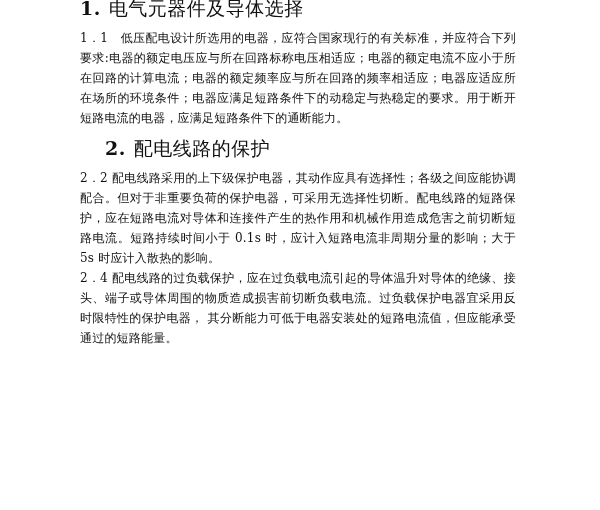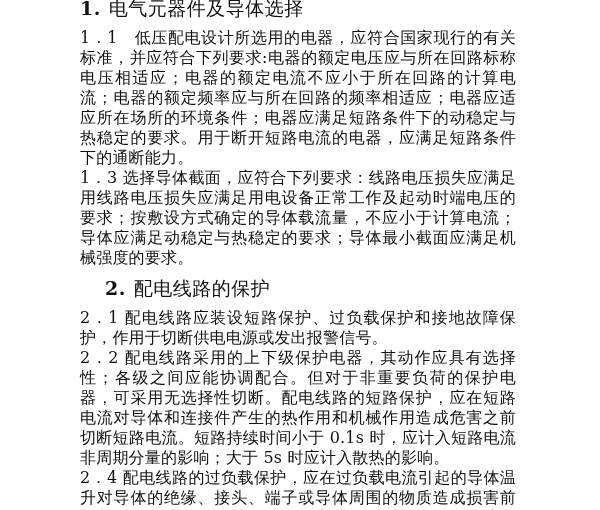--- a/index.html
+++ b/index.html
@@ -8,36 +8,34 @@
     position: absolute; left: 80px; top: 0; width: 436px;
     font-family: "DejaVu Serif", "Liberation Serif", serif;
     color: #111;
   }
   .h1 {
     font-size: 19px; line-height: 24px; height: 26px;
     margin: -4px 0 6px 0; white-space: nowrap; letter-spacing: 0.5px;
   }
   .h1 .num { font-weight: bold; margin-right: 8px; }
   .para {
-    font-size: 16px; line-height: 20px; margin: 0;
+    font-size: 12px; line-height: 20px; margin: 0;
     text-align: justify; text-align-last: left; letter-spacing: 0.2px;
   }
   .h1.s2 { margin-top: 8px; margin-bottom: 6px; margin-left: 25px; }
 </style>
 </head>
 <body>
 
 <div class="page">
 
   <div class="h1">
     <span class="num">1.</span><span>电气元器件及导体选择</span>
   </div>
   <p class="para">1．1　低压配电设计所选用的电器，应符合国家现行的有关标准，并应符合下列要求:电器的额定电压应与所在回路标称电压相适应；电器的额定电流不应小于所在回路的计算电流；电器的额定频率应与所在回路的频率相适应；电器应适应所在场所的环境条件；电器应满足短路条件下的动稳定与热稳定的要求。用于断开短路电流的电器，应满足短路条件下的通断能力。</p>
-  <p class="para">1．3 选择导体截面，应符合下列要求：线路电压损失应满足用线路电压损失应满足用电设备正常工作及起动时端电压的要求；按敷设方式确定的导体载流量，不应小于计算电流；导体应满足动稳定与热稳定的要求；导体最小截面应满足机械强度的要求。</p>
 
   <div class="h1 s2">
     <span class="num">2.</span><span>配电线路的保护</span>
   </div>
-  <p class="para">2．1 配电线路应装设短路保护、过负载保护和接地故障保护，作用于切断供电电源或发出报警信号。</p>
   <p class="para">2．2 配电线路采用的上下级保护电器，其动作应具有选择性；各级之间应能协调配合。但对于非重要负荷的保护电器，可采用无选择性切断。配电线路的短路保护，应在短路电流对导体和连接件产生的热作用和机械作用造成危害之前切断短路电流。短路持续时间小于 0.1s 时，应计入短路电流非周期分量的影响；大于 5s 时应计入散热的影响。</p>
   <p class="para">2．4 配电线路的过负载保护，应在过负载电流引起的导体温升对导体的绝缘、接头、端子或导体周围的物质造成损害前切断负载电流。过负载保护电器宜采用反时限特性的保护电器， 其分断能力可低于电器安装处的短路电流值，但应能承受通过的短路能量。</p>
 
 </div>
 
 </body></html>

